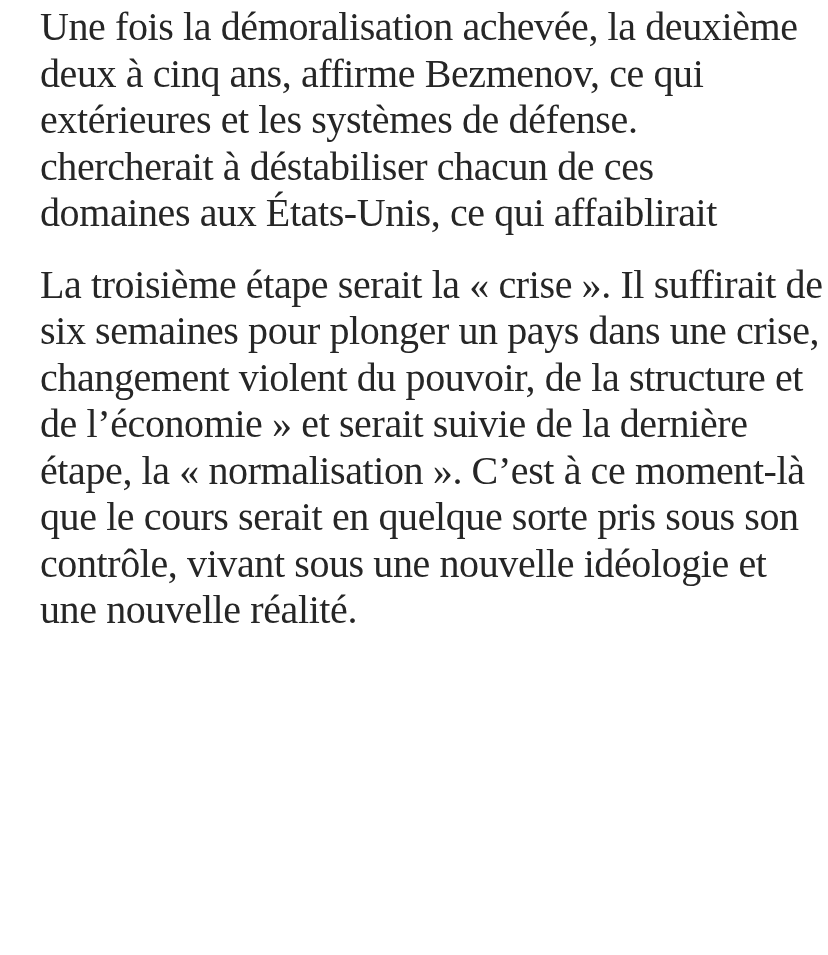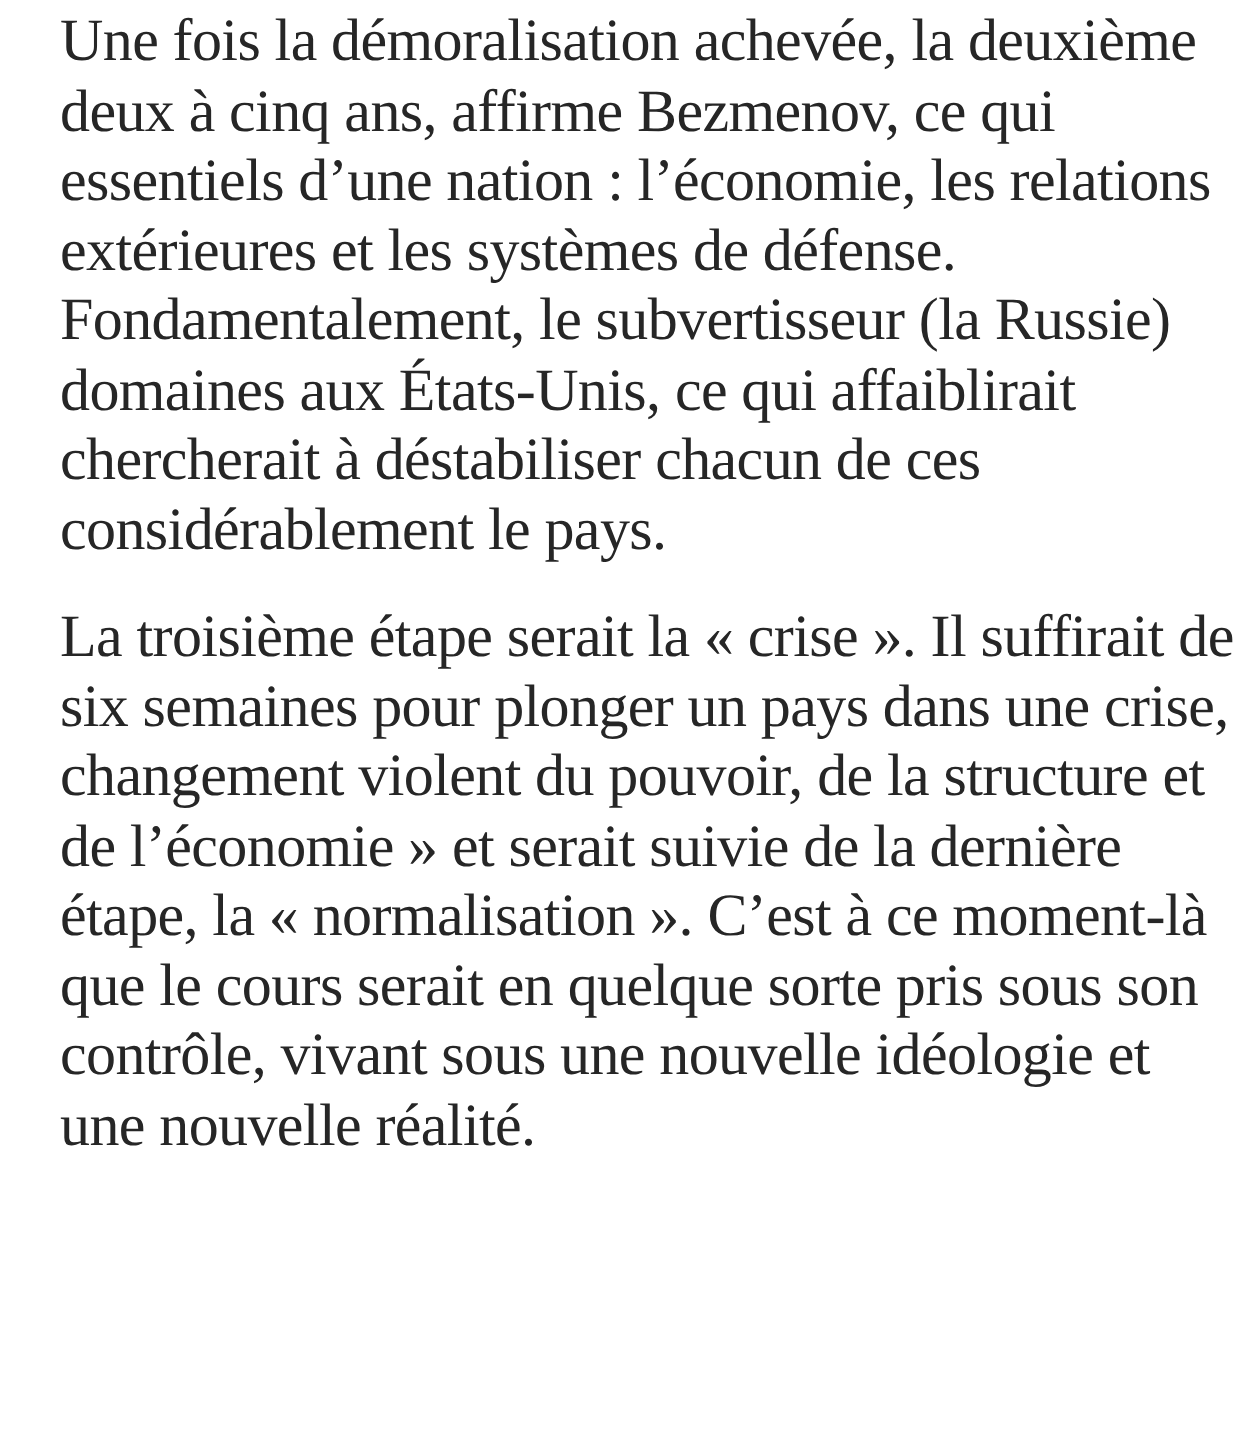--- a/index.html
+++ b/index.html
@@ -30,26 +30,23 @@
   }
 </style>
 </head>
 <body style="background: rgb(255, 255, 255); color: rgb(38, 38, 38);">
 
 <main class="article">
   <div id="article-text">
       <p class="para">
         <span class="line">Une fois la démoralisation achevée, la deuxième</span>
         <span class="line">deux à cinq ans, affirme Bezmenov, ce qui</span>
-        <span class="line">essentiels d’une nation : l’économie, les relations</span>
         <span class="line">extérieures et les systèmes de défense.</span>
-        <span class="line">Fondamentalement, le subvertisseur (la Russie)</span>
+        <span class="line">chercherait à déstabiliser chacun de ces</span>
         <span class="line">domaines aux États-Unis, ce qui affaiblirait</span>
-        <span class="line">chercherait à déstabiliser chacun de ces</span>
-        <span class="line">considérablement le pays.</span>
       </p>
       <p class="para">
         <span class="line">La troisième étape serait la « crise ». Il suffirait de</span>
         <span class="line">six semaines pour plonger un pays dans une crise,</span>
         <span class="line">changement violent du pouvoir, de la structure et</span>
         <span class="line">de l’économie » et serait suivie de la dernière</span>
         <span class="line">étape, la « normalisation ». C’est à ce moment-là</span>
         <span class="line">que le cours serait en quelque sorte pris sous son</span>
         <span class="line">contrôle, vivant sous une nouvelle idéologie et</span>
         <span class="line">une nouvelle réalité.</span>

